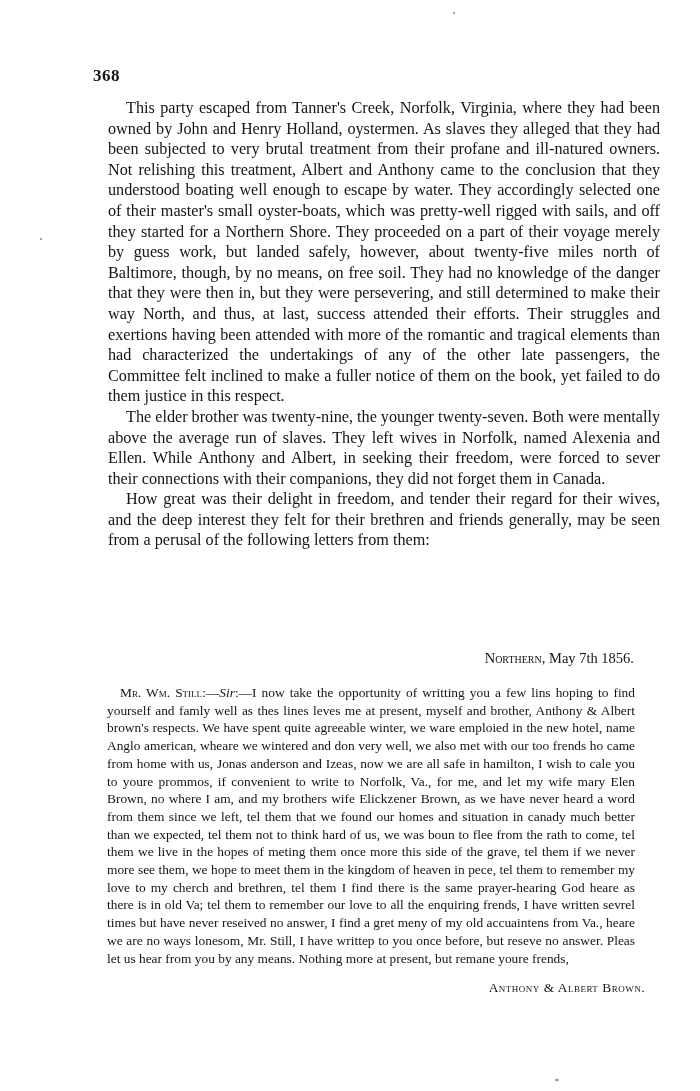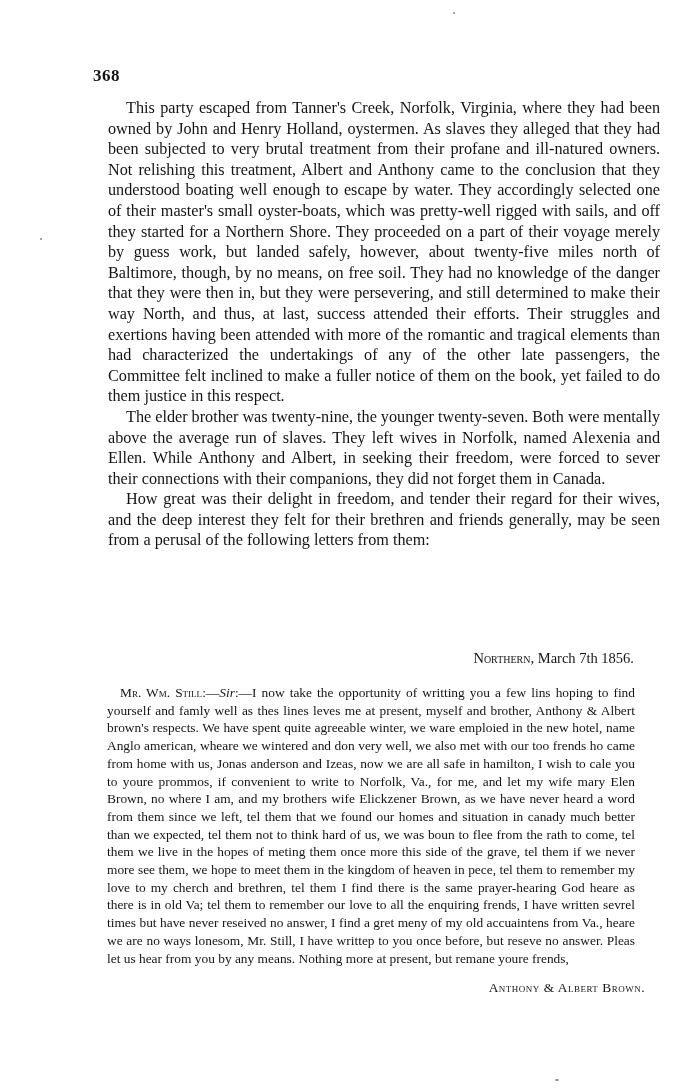--- a/index.html
+++ b/index.html
@@ -26,21 +26,21 @@
     <span class="page-number">368</span>
   </div>
 
   <div class="body-text">
     <p>This party escaped from Tanner's Creek, Norfolk, Virginia, where they had been owned by John and Henry Holland, oystermen. As slaves they alleged that they had been subjected to very brutal treatment from their profane and ill-natured owners. Not relishing this treatment, Albert and Anthony came to the conclusion that they understood boating well enough to escape by water. They accordingly selected one of their master's small oyster-boats, which was pretty-well rigged with sails, and off they started for a Northern Shore. They proceeded on a part of their voyage merely by guess work, but landed safely, however, about twenty-five miles north of Baltimore, though, by no means, on free soil. They had no knowledge of the danger that they were then in, but they were persevering, and still determined to make their way North, and thus, at last, success attended their efforts. Their struggles and exertions having been attended with more of the romantic and tragical elements than had characterized the undertakings of any of the other late passengers, the Committee felt inclined to make a fuller notice of them on the book, yet failed to do them justice in this respect.</p>
     <p>The elder brother was twenty-nine, the younger twenty-seven. Both were mentally above the average run of slaves. They left wives in Norfolk, named Alexenia and Ellen. While Anthony and Albert, in seeking their freedom, were forced to sever their connections with their companions, they did not forget them in Canada.</p>
     <p>How great was their delight in freedom, and tender their regard for their wives, and the deep interest they felt for their brethren and friends generally, may be seen from a perusal of the following letters from them:</p>
   </div>
 
   <div class="letter">
-    <div class="dateline"><span class="sc">Northern</span><span>, March 7th 1856.</span></div>
+    <div class="dateline"><span class="sc">Northern</span><span>, May 7th 1856.</span></div>
     <p class="letter-body"><span class="sc">Mr. Wm. Still</span><span>:—</span><span class="i">Sir</span><span>:—</span><span>I now take the opportunity of writting you a few lins hoping to find yourself and famly well as thes lines leves me at present, myself and brother, Anthony &amp; Albert brown's respects. We have spent quite agreeable winter, we ware emploied in the new hotel, name Anglo american, wheare we wintered and don very well, we also met with our too frends ho came from home with us, Jonas anderson and Izeas, now we are all safe in hamilton, I wish to cale you to youre prommos, if convenient to write to Norfolk, Va., for me, and let my wife mary Elen Brown, no where I am, and my brothers wife Elickzener Brown, as we have never heard a word from them since we left, tel them that we found our homes and situation in canady much better than we expected, tel them not to think hard of us, we was boun to flee from the rath to come, tel them we live in the hopes of meting them once more this side of the grave, tel them if we never more see them, we hope to meet them in the kingdom of heaven in pece, tel them to remember my love to my cherch and brethren, tel them I find there is the same prayer-hearing God heare as there is in old Va; tel them to remember our love to all the enquiring frends, I have written sevrel times but have never reseived no answer, I find a gret meny of my old accuaintens from Va., heare we are no ways lonesom, Mr. Still, I have writtep to you once before, but reseve no answer. Pleas let us hear from you by any means. Nothing more at present, but remane youre frends,</span></p>
     <div class="signature">Anthony &amp; Albert Brown.</div>
   </div>
 </div>
 
 <div class="speck" style="left:453px;top:12px;width:2px;height:2px;"></div>
 <div class="speck" style="left:40px;top:238px;width:2px;height:2px;"></div>
 <div class="speck" style="left:555px;top:1079px;width:4px;height:2px;"></div>
 
 </body></html>

